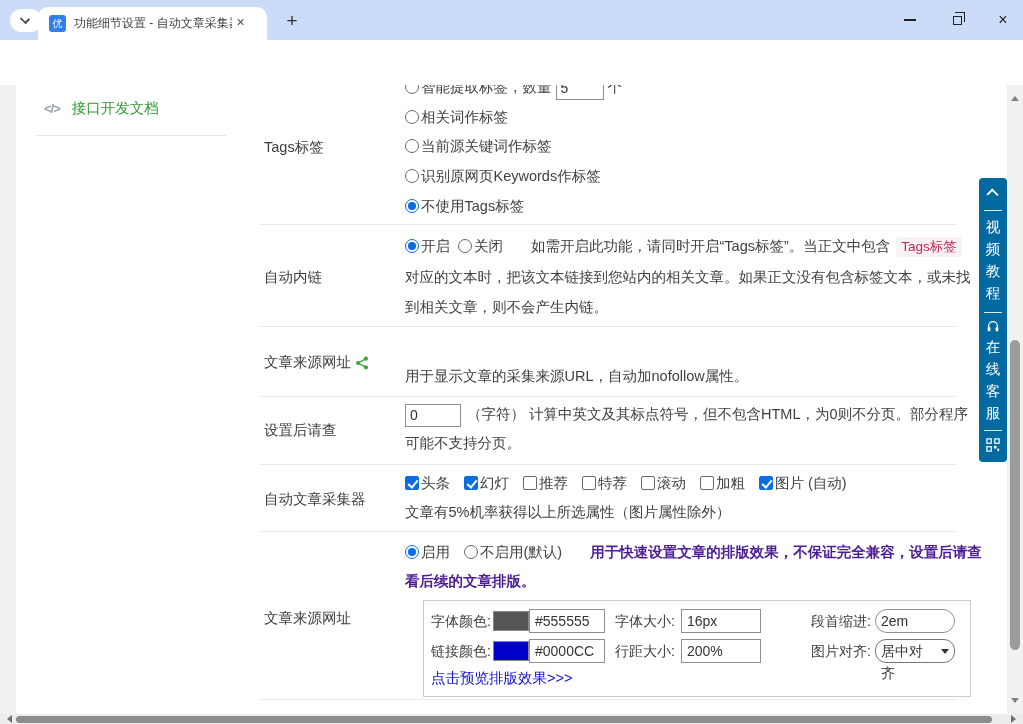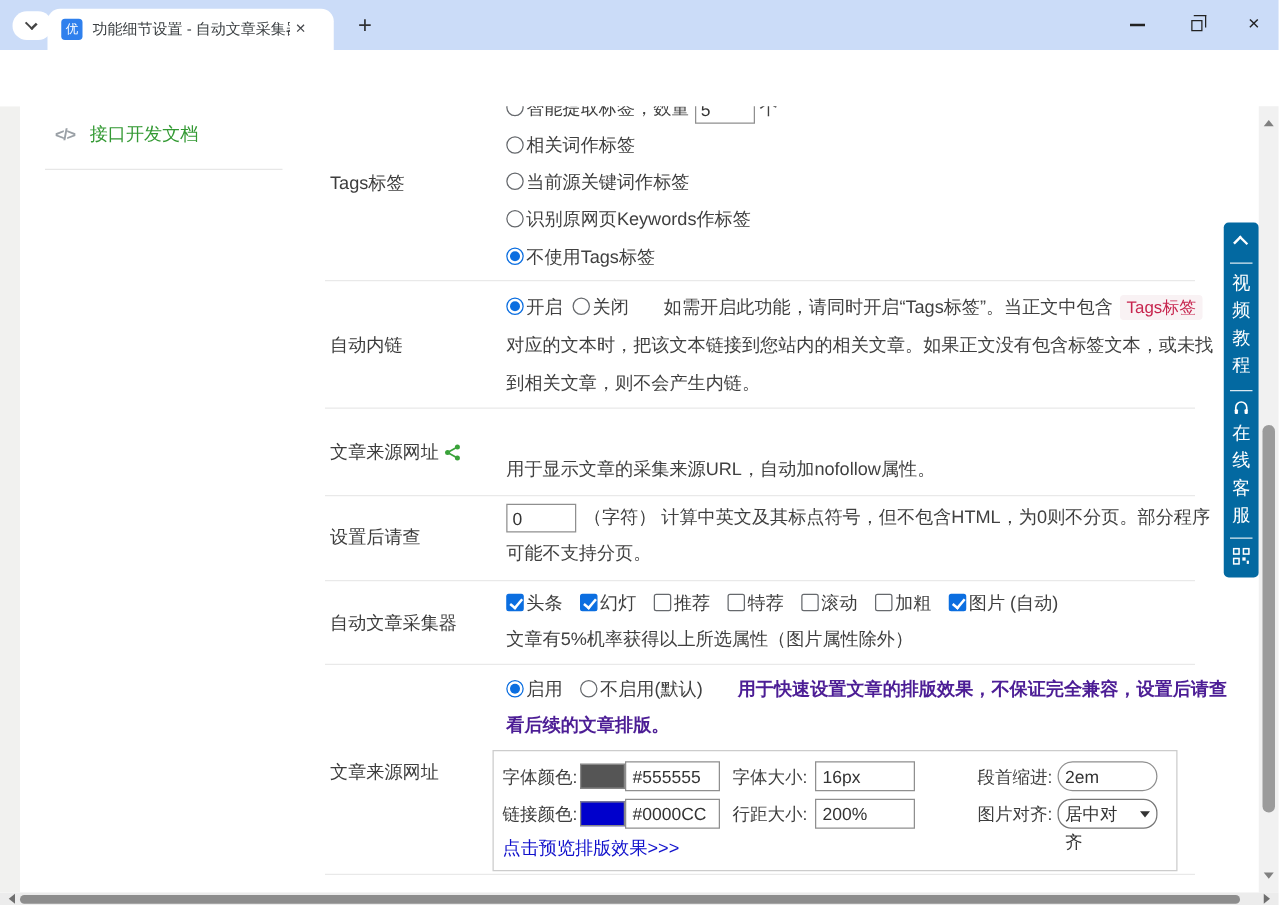--- a/index.html
+++ b/index.html
@@ -47,21 +47,21 @@
   .rd.checked { border-color:#0b6ee0; }
   .rd.checked:after { content:""; position:absolute; left:2px; top:2px; right:2px; bottom:2px; border-radius:50%; background:#0b6ee0; }
   .cb { position:relative; display:inline-block; width:14px; height:14px; border:1px solid #66696d; border-radius:2px; background:#fff; vertical-align:-2px; margin-right:2px; cursor:pointer; }
   .cb.checked { background:#0b6ee0; border-color:#0b6ee0; }
   .cb.checked:after { content:""; position:absolute; left:4px; top:1px; width:4px; height:8px; border:solid #fff; border-width:0 2px 2px 0; transform:rotate(40deg); }
   .gap8 { display:inline-block; width:8px; } .gap14 { display:inline-block; width:14px; } .gap28 { display:inline-block; width:28px; }
   .tin { display:inline-block; border:1px solid #8f8f8f; background:#fff; height:23px; padding:0 4px; font-size:14px; color:#333; vertical-align:middle; font-family:"Liberation Sans","DejaVu Sans",sans-serif; }
   .codechip { display:inline-block; background:#f9f2f4; color:#c7254e; padding:0 5px; height:20px; line-height:20px; border-radius:3px; font-size:13.5px; margin-left:6px; }
   .share-ico { display:inline-block; vertical-align:-3px; margin-left:4px; }
 
-  .tsbox { position:absolute; left:134px; top:515px; width:548px; height:97px; border:1px solid #ccc; background:#fff; }
+  .tsbox { position:absolute; left:163px; top:515px; width:548px; height:97px; border:1px solid #ccc; background:#fff; }
   .tslabel { position:absolute; white-space:nowrap; font-size:14px; color:#3d3d3d; height:24px; line-height:24px; }
   .swatch { position:absolute; width:36px; height:20px; border:1px solid #888; }
   .tsin { position:absolute; border:1px solid #8f8f8f; height:24px; font-size:14px; color:#333; padding:0 5px; font-family:"Liberation Sans","DejaVu Sans",sans-serif; background:#fff; }
   .tssel { position:absolute; border:1px solid #767676; height:24px; line-height:22px; font-size:14px; color:#333; padding:0 18px 0 5px; background:#fff; cursor:pointer; }
   .tssel:after { content:""; position:absolute; right:5px; top:9px; border:4px solid transparent; border-top:5px solid #333; }
   .preview-link { position:absolute; left:7px; top:68px; font-size:14.5px; color:#1111cc; cursor:pointer; white-space:nowrap; }
 
   
   .sidetools { position:absolute; left:979px; top:178px; width:28px; height:284px; background:#0369a1; border-radius:4px; color:#fff; }
   .st-chev { position:absolute; left:9px; top:12px; width:9px; height:9px; border-left:2px solid #fff; border-top:2px solid #fff; transform:rotate(45deg) scale(1,.9); cursor:pointer; }

